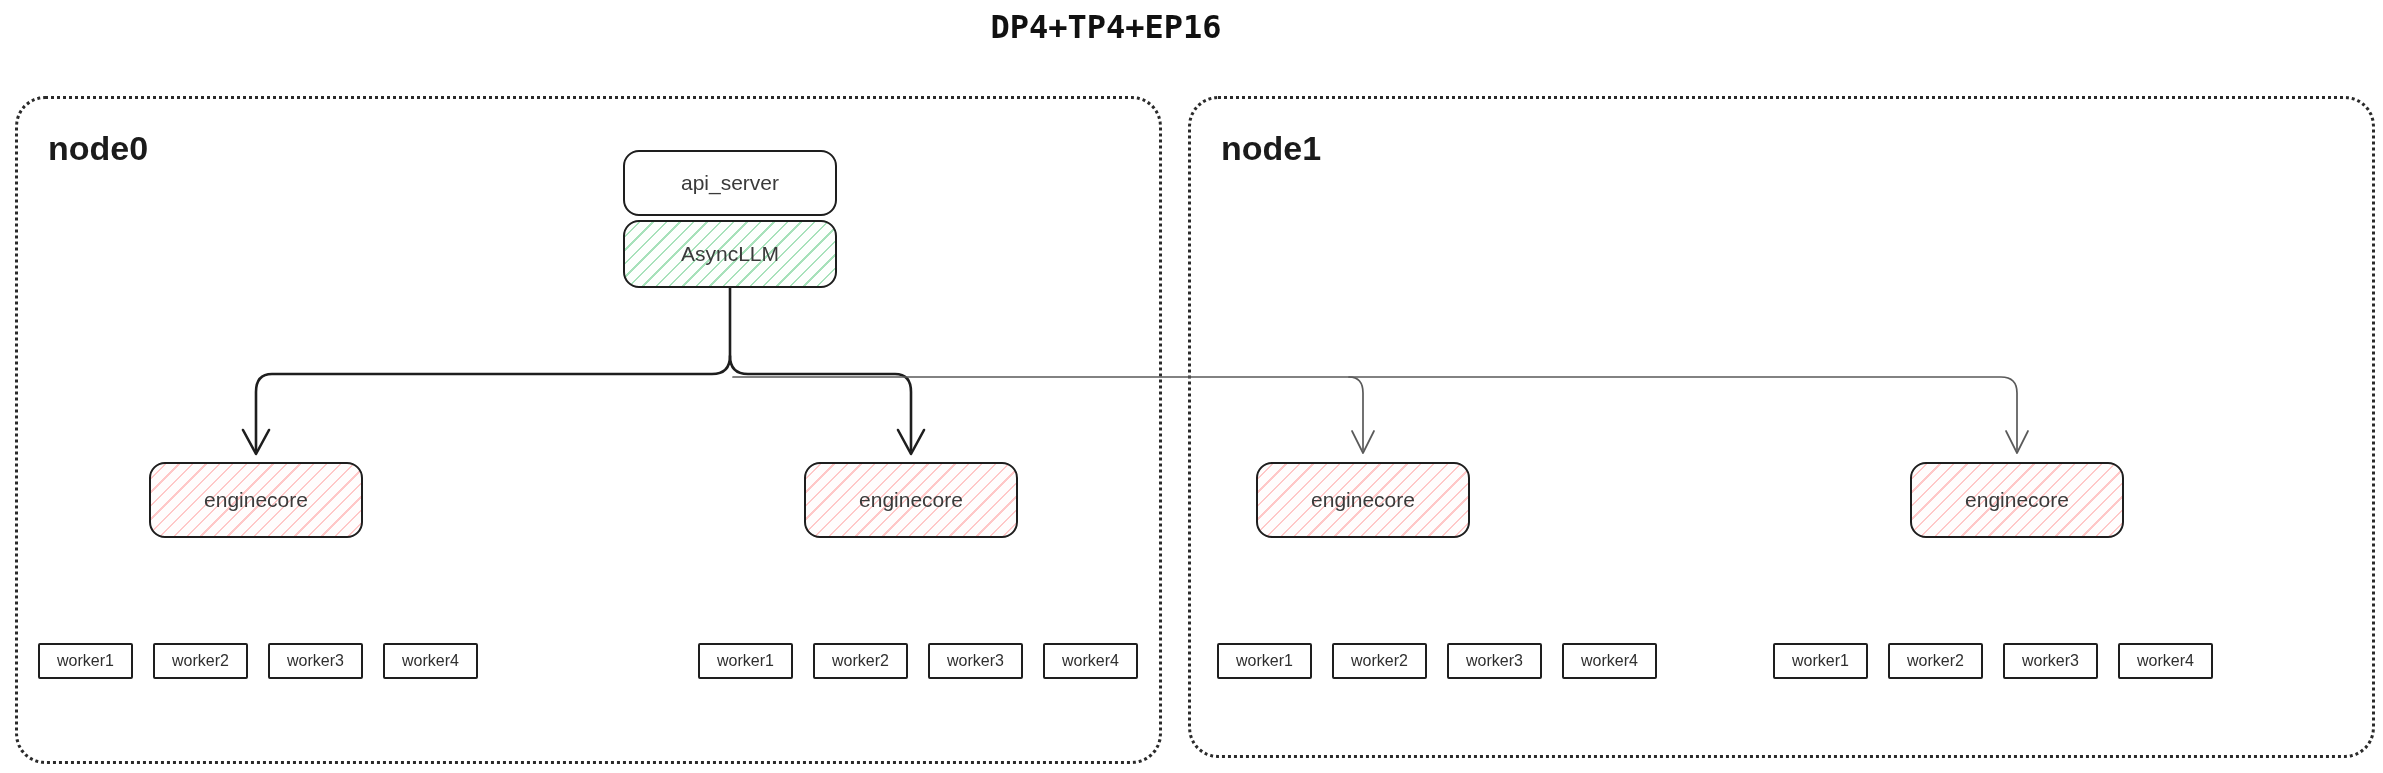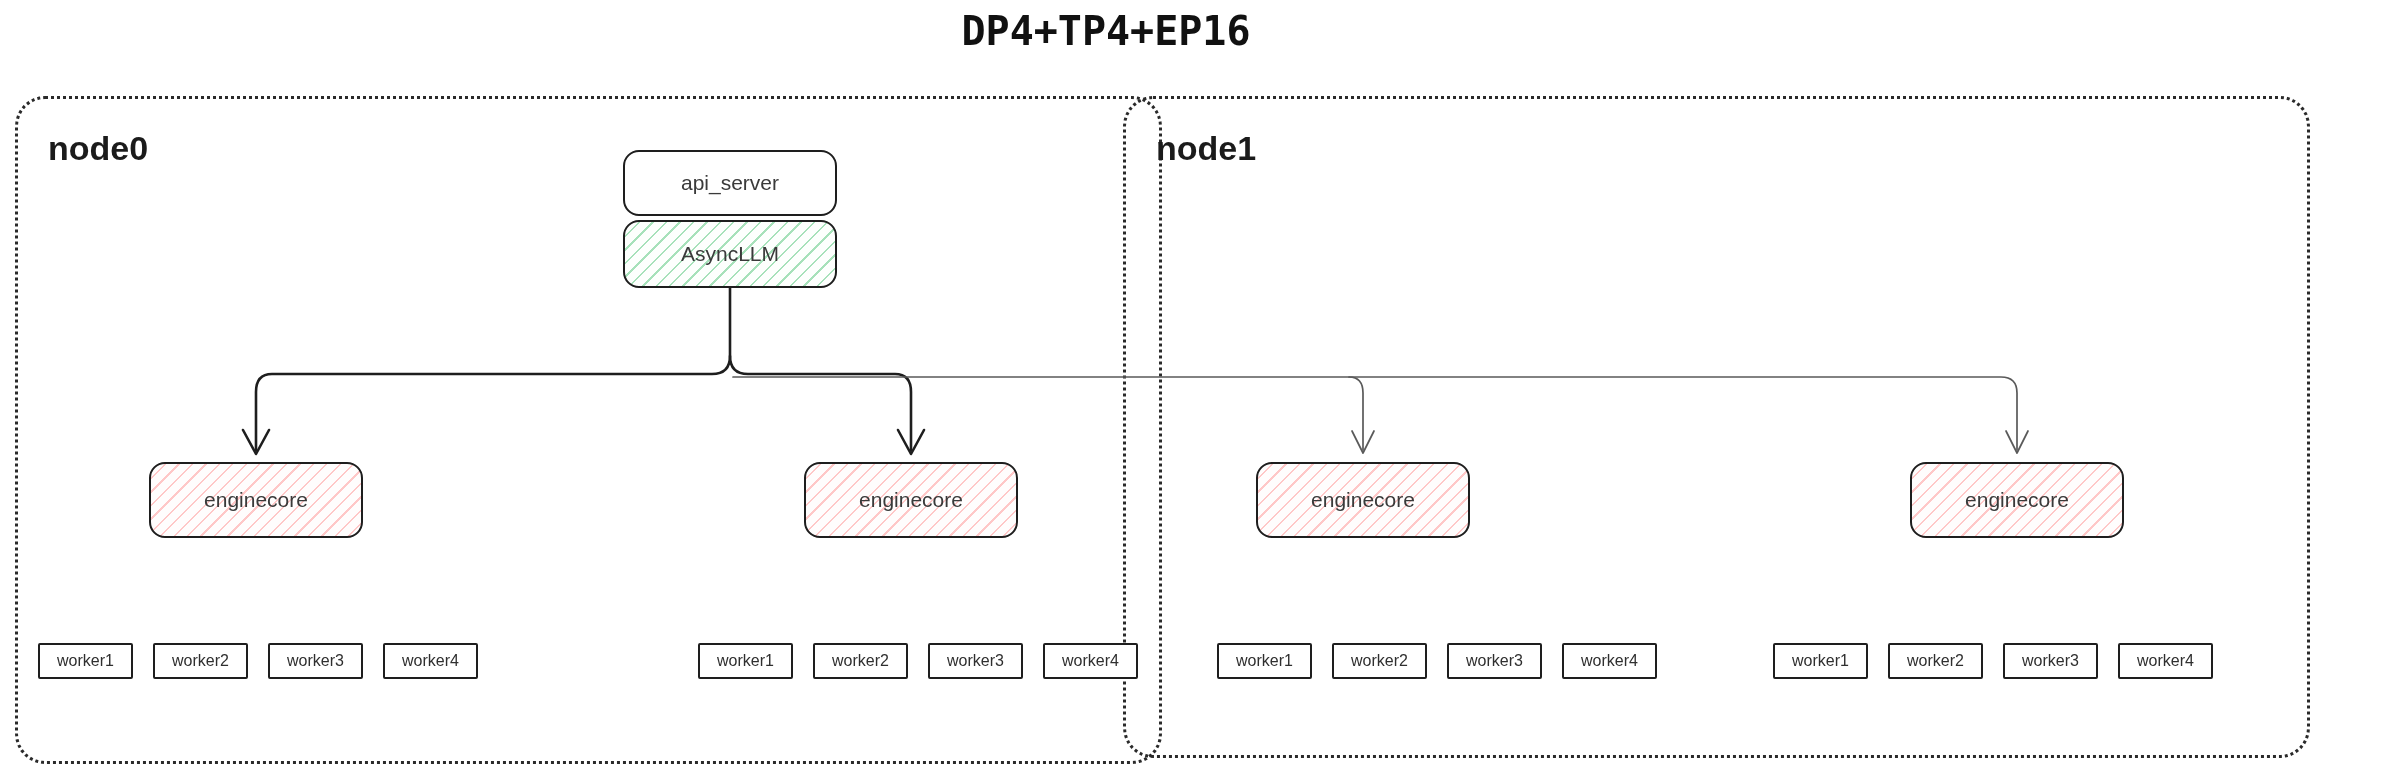--- a/index.html
+++ b/index.html
@@ -9,32 +9,32 @@
     background:#ffffff;
     font-family:"Liberation Sans", sans-serif;
     overflow:hidden;
   }
   .diagram-title{
     position:absolute;
     left:1106px;top:8px;
     transform:translateX(-50%);
     font-family:"DejaVu Sans Mono", monospace;
     font-weight:bold;
-    font-size:40px;
+    font-size:32px;
     color:#111111;
     white-space:nowrap;
   }
   .node-container{
     position:absolute;
     border:3px dotted #2a2a2a;
     border-radius:30px;
     background:transparent;
   }
   #node0-container{left:15px;top:96px;width:1141px;height:662px;}
-  #node1-container{left:1123px;top:96px;width:1181px;height:656px;}
+  #node1-container{left:1188px;top:96px;width:1181px;height:656px;}
   .node-label{
     position:absolute;
     left:30px;top:30px;
     font-family:Liberation Sans, sans-serif;
     font-weight:bold;
     font-size:34px;
     color:#1b1b1b;
   }
   .box{
     position:absolute;

